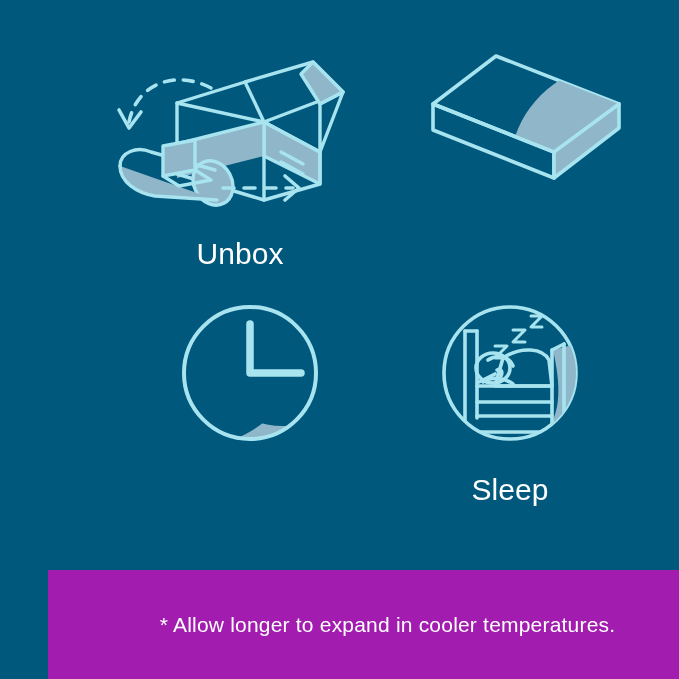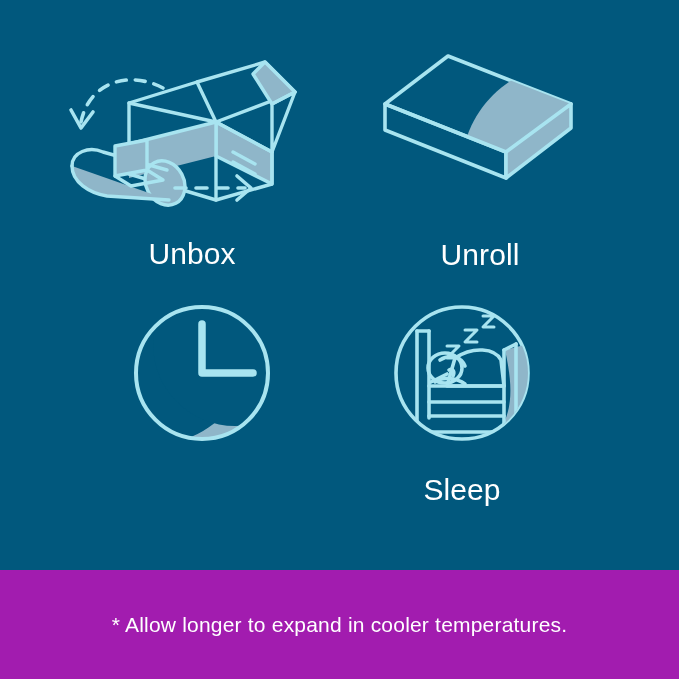--- a/index.html
+++ b/index.html
@@ -13,20 +13,21 @@
     font-family: "Liberation Sans", sans-serif;
     background: #01587d;
   }
   #infographic {
     position: relative;
     width: 587px;
     height: 679px;
     background: #01587d;
     display: flex;
     flex-direction: column;
+    margin-left: 48px;
   }
   #steps-area {
     position: relative;
     width: 679px;
     height: 570px;
     background: #01587d;
   }
   .step {
     position: absolute;
     width: 300px;
@@ -139,21 +140,20 @@
             <g clip-path="url(#mattress-top-clip)">
               <path d="M196 56 L131 104 L88 104 C96 60, 130 26, 176 16 Z" fill="#8fb6c9" stroke="none"></path>
             </g>
 
             <path d="M10 56 L10 82 L131 130 L131 104 Z" fill="none"></path>
 
             <path d="M131 104 L196 56 L196 80 L131 130 Z" fill="#8fb6c9" stroke="#a8e4f0"></path>
           </g>
         </svg>
       </div>
-      <div class="step-label">Unroll</div>
     </div>
 
     <div class="step" id="step-wait">
       <div class="step-icon">
         <svg width="150" height="150" viewBox="0 0 150 150" xmlns="http://www.w3.org/2000/svg">
           <defs>
             <clipPath id="clock-clip">
               <circle cx="75" cy="75" r="66"></circle>
             </clipPath>
           </defs>

